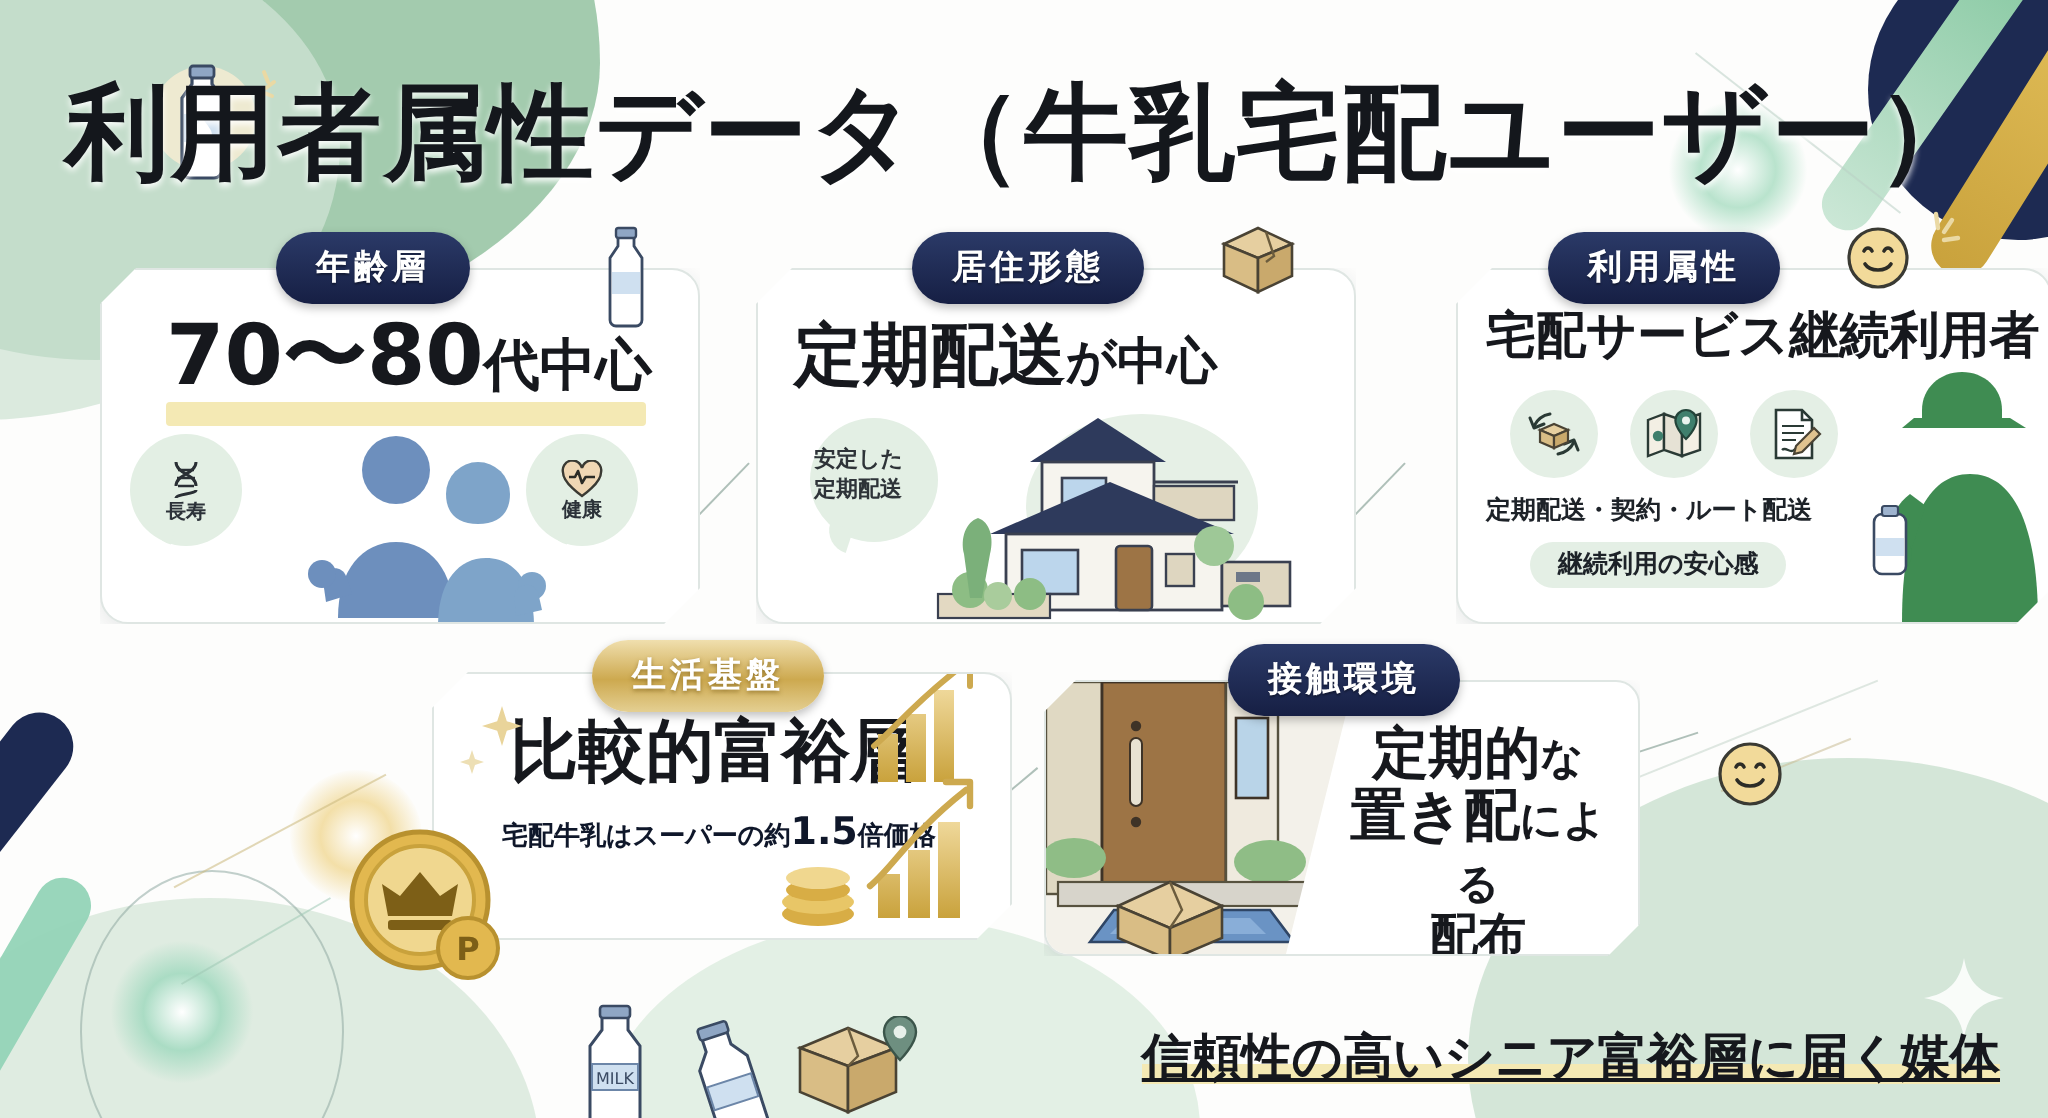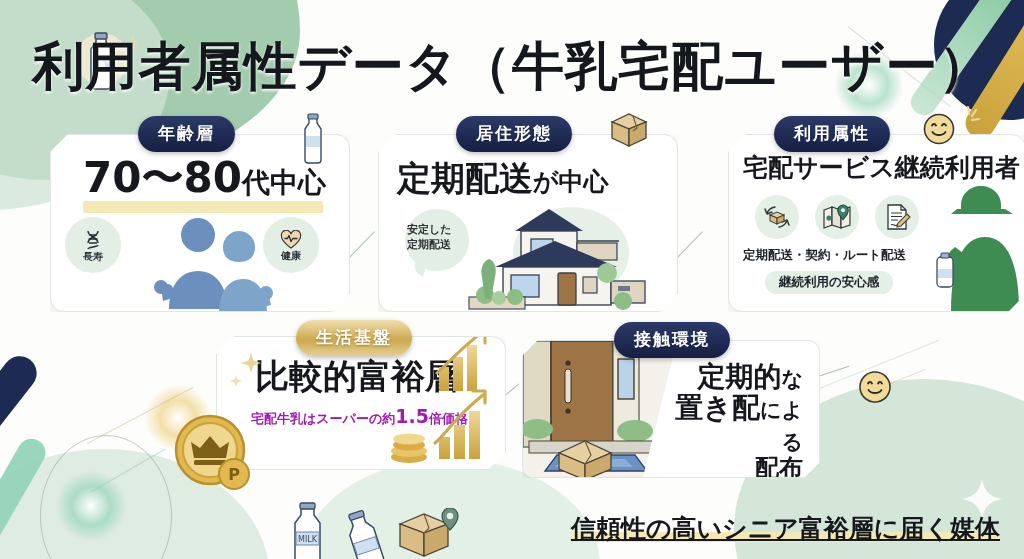--- a/index.html
+++ b/index.html
@@ -353,21 +353,21 @@
     <path d="M10 13.5c1-2 3-2 4 0M20 13.5c1-2 3-2 4 0" stroke="#2c2c26" stroke-width="1.8" fill="none" stroke-linecap="round"></path>
     <path d="M10.5 20c2.5 4 10.5 4 13 0" stroke="#2c2c26" stroke-width="1.8" fill="none" stroke-linecap="round"></path>
   </svg>
   <svg style="position:absolute;left:954px;top:104px;z-index:7;" width="30" height="30" viewBox="0 0 30 30">
     <path d="M14 3l1 7M22 6l-4 6M25 15l-7 1" stroke="#ead9a4" stroke-width="2.2" stroke-linecap="round" fill="none"></path>
   </svg>
 
   <div class="card clip" style="left:216px;top:336px;width:288px;height:132px;">
     <div class="card-inner">
       <div class="headline" style="left:38px;top:22px;font-size:34px;line-height:1;">比較的富裕層</div>
-      <div style="position:absolute;left:34px;top:68px;font-size:13px;font-weight:700;color:#a21caf;white-space:nowrap;">
+      <div style="position:absolute;left:34px;top:68px;font-size:13px;font-weight:700;color:#0f172a;white-space:nowrap;">
         <span>宅配牛乳はスーパーの約</span><span style="font-size:19px;">1.5</span><span>倍価格</span>
       </div>
 
       <svg style="position:absolute;left:10px;top:12px;" width="40" height="44" viewBox="0 0 40 44">
         <path d="M24 4l2.4 7.6L34 14l-7.6 2.4L24 24l-2.4-7.6L14 14l7.6-2.4z" fill="#e9d49a"></path>
         <path d="M9 26l1.5 4.5L15 32l-4.5 1.5L9 38l-1.5-4.5L3 32l4.5-1.5z" fill="#eddfb4"></path>
       </svg>
 
       <svg style="position:absolute;right:4px;top:-14px;" width="74" height="72" viewBox="0 0 74 72">
         <path d="M12 68V44h10v24zM26 68V34h10v34zM40 68V22h10v46z" fill="url(#g1)"></path>
@@ -436,21 +436,21 @@
 
         <path d="M36 112l26-12 26 12-26 11z" fill="#e6cfa0" stroke="#4a4334" stroke-width="1.3"></path>
         <path d="M36 112v16l26 11v-16z" fill="#d9bd85" stroke="#4a4334" stroke-width="1.3"></path>
         <path d="M88 112v16l-26 11v-16z" fill="#c9a96c" stroke="#4a4334" stroke-width="1.3"></path>
         <path d="M62 100l6 14-6 9" stroke="#6b5c3d" stroke-width="1.2" fill="none"></path>
       </svg>
 
       <div style="position:absolute;left:126px;top:0;width:60px;height:136;background:none;"></div>
       <div style="position:absolute;left:120px;top:0;width:70px;height:136px;background:#ffffff;clip-path:polygon(34px 0,100% 0,100% 100%,0 100%);"></div>
 
-      <div class="headline" style="left:152px;top:20px;font-size:28px;line-height:1.12;text-align:right;width:128px;white-space:normal;">
+      <div class="headline" style="left:152px;top:20px;font-size:28px;line-height:1.12;text-align:center;width:128px;white-space:normal;">
         <div><span>定期的</span><span style="font-size:21px;">な</span></div>
         <div><span>置き配</span><span style="font-size:21px;">による</span></div>
         <div style="font-size:24px;">配布</div>
       </div>
     </div>
   </div>
   <div class="badge badge-navy" style="left:614px;top:322px;">接触環境</div>
 
   <svg style="position:absolute;left:288px;top:500px;" width="40" height="66" viewBox="0 0 40 66">
     <path d="M13 6h13v9l6 8v38a5 5 0 0 1-5 5H12a5 5 0 0 1-5-5V23l6-8z" fill="#ffffff" stroke="#3a4a63" stroke-width="1.5"></path>

